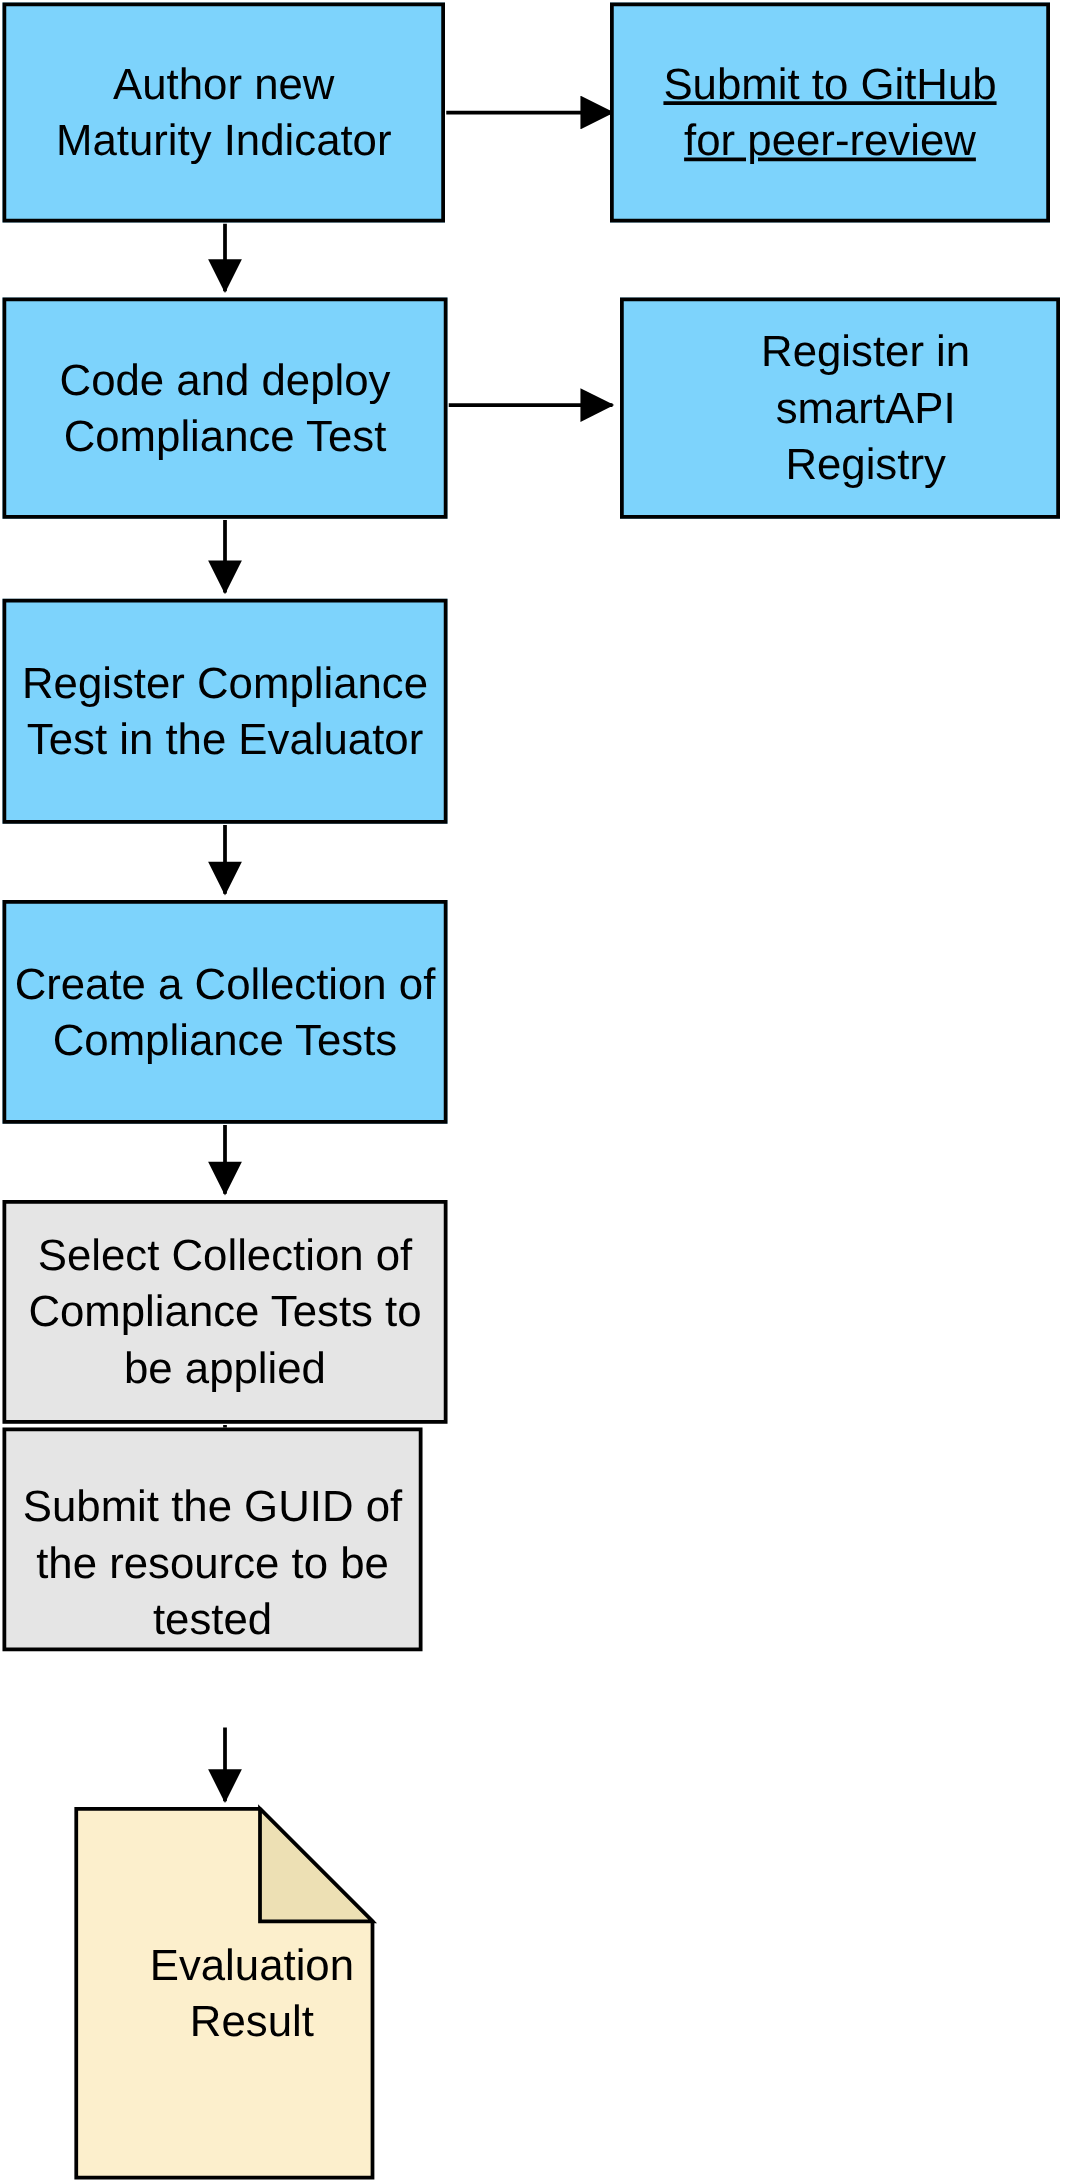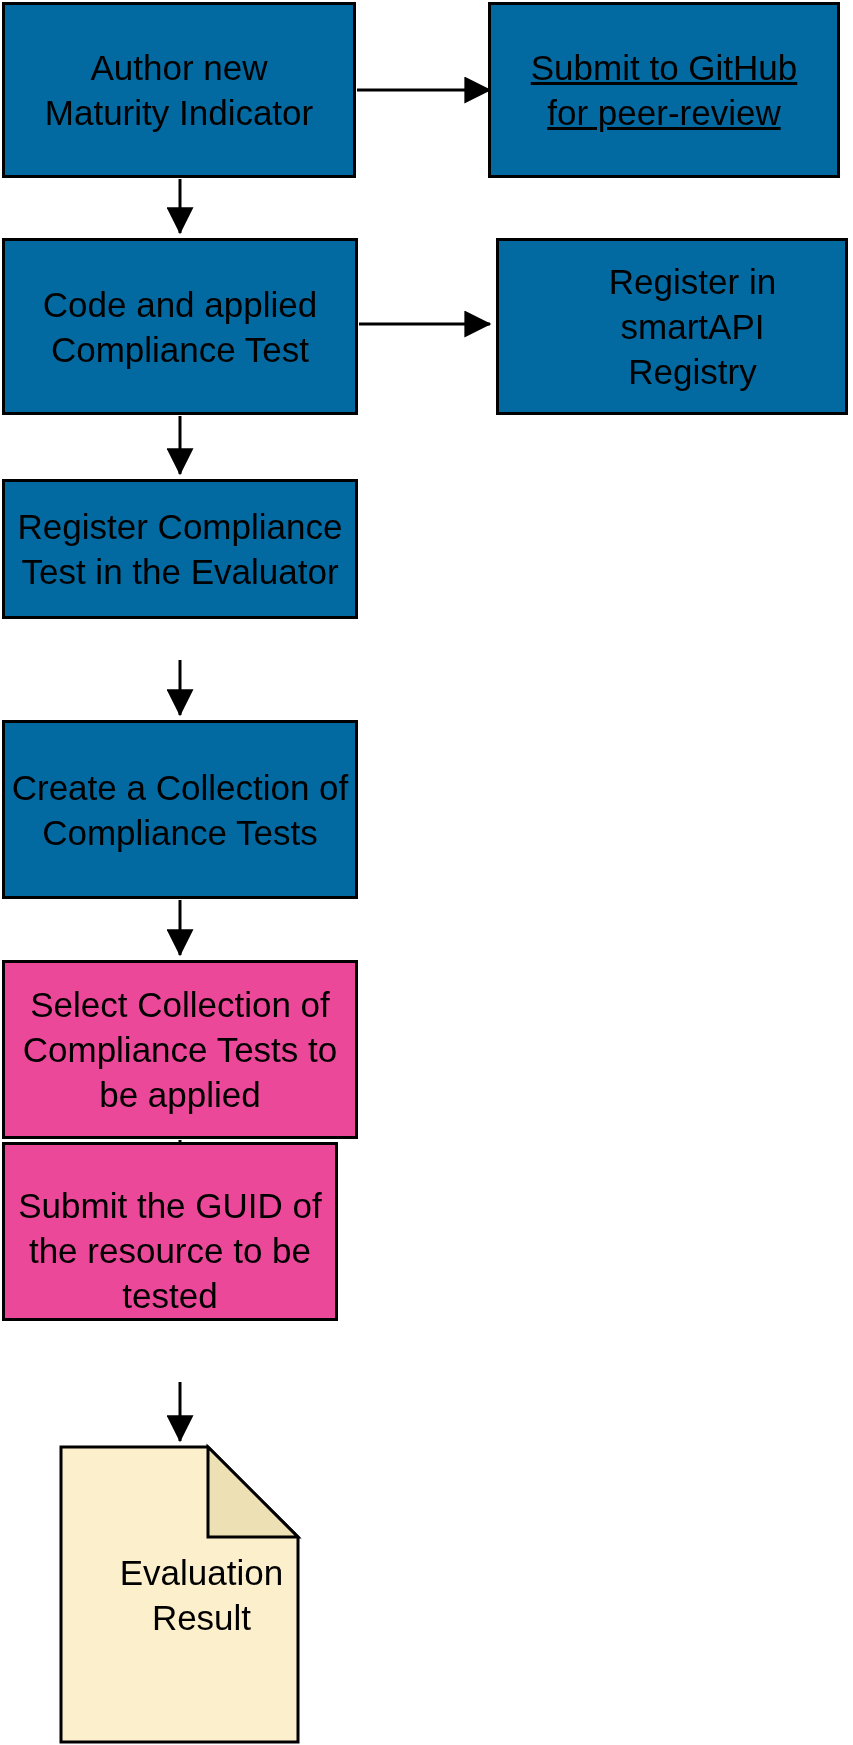--- a/index.html
+++ b/index.html
@@ -21,27 +21,27 @@
     box-sizing: border-box;
     border: 3px solid #000000;
     display: flex;
     align-items: center;
     justify-content: center;
     text-align: center;
     font-size: 35px;
     line-height: 45px;
   }
   .node span, .doc-label span { white-space: pre-line; }
-  .yellow { background: #0369a1; }
-  .green  { background: #ec4899; }
+  .yellow { background: #7dd3fc; }
+  .green  { background: #e5e5e5; }
   .n-author   { left: 2px;   top: 2px;    width: 354px; height: 176px; }
   .n-github   { left: 488px; top: 2px;    width: 352px; height: 176px; text-decoration: underline; }
   .n-code     { left: 2px;   top: 238px;  width: 356px; height: 177px; }
   .n-smartapi { left: 496px; top: 238px;  width: 352px; height: 177px; padding-left: 41px; }
-  .n-regeval  { left: 2px;   top: 479px;  width: 356px; height: 140px; }
+  .n-regeval  { left: 2px;   top: 479px;  width: 356px; height: 180px; }
   .n-createcol{ left: 2px;   top: 720px;  width: 356px; height: 179px; }
   .n-selectcol{ left: 2px;   top: 960px;  width: 356px; height: 179px; }
   .n-guid     { left: 2px;   top: 1142px; width: 336px; height: 179px; align-items: flex-end; }
   .doc-label {
     position: absolute;
     left: 61px; top: 1447px;
     width: 281px; height: 295px;
     display: flex;
     align-items: center;
     justify-content: center;
@@ -81,21 +81,21 @@
     <span>Author new
 Maturity Indicator</span>
   </div>
 
   <div class="node yellow n-github">
     <span>Submit to GitHub
 for peer-review</span>
   </div>
 
   <div class="node yellow n-code">
-    <span>Code and applied
+    <span>Code and deploy
 Compliance Test</span>
   </div>
 
   <div class="node yellow n-smartapi">
     <span>Register in smartAPI
 Registry</span>
   </div>
 
   <div class="node yellow n-regeval">
     <span>Register Compliance

